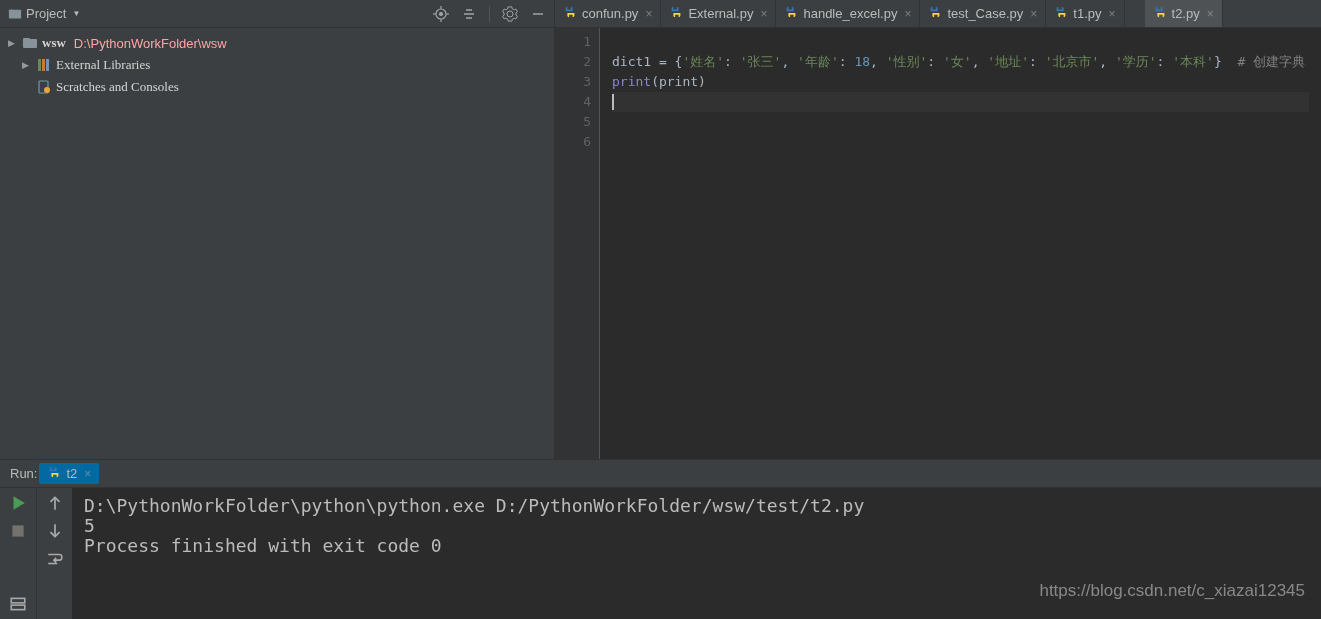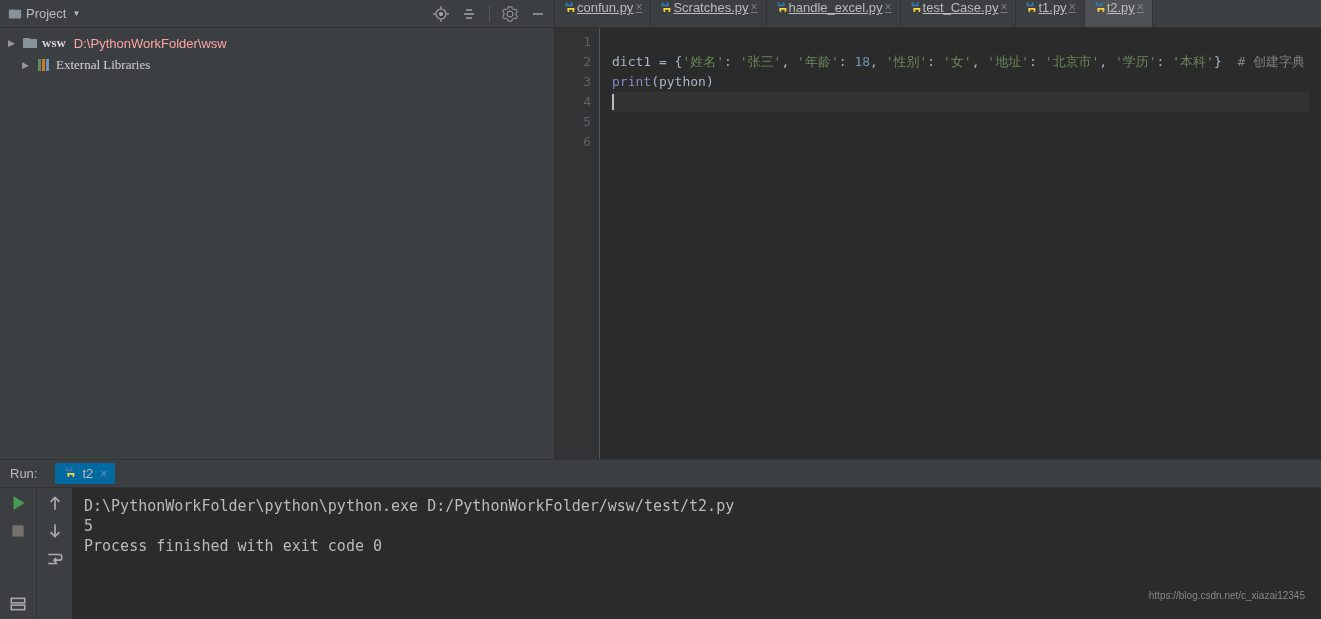--- a/index.html
+++ b/index.html
@@ -116,29 +116,30 @@
     }
     .tabs-bar {
       display: flex;
       height: 28px;
       background: #3c3f41;
       border-bottom: 1px solid #323232;
       overflow: hidden;
     }
     .tab {
       display: flex;
-      align-items: flex-start;
+      align-items: center;
       padding: 0 8px;
+      gap: 5px;
       border-right: 1px solid #323232;
       cursor: pointer;
       white-space: nowrap;
-      text-decoration: underline;
     }
     .tab.active {
       background: #4e5254;
+      margin-left: 20px;
     }
     .tab-close {
       opacity: 0.5;
       font-size: 12px;
       margin-left: 2px;
     }
     .editor-body {
       flex: 1;
       display: flex;
       background: #2b2b2b;
@@ -200,21 +201,21 @@
       display: flex;
       flex-direction: column;
       background: #2b2b2b;
     }
     .run-header {
       display: flex;
       align-items: center;
       height: 28px;
       background: #3c3f41;
       padding: 0 10px;
-      gap: 18px;
+      gap: 2px;
       border-bottom: 1px solid #323232;
     }
     .run-tab {
       display: flex;
       align-items: center;
       gap: 5px;
       background: #0369a1;
       padding: 2px 8px;
       border-radius: 2px;
     }
@@ -246,30 +247,30 @@
       height: 18px;
       cursor: pointer;
       display: flex;
       align-items: center;
       justify-content: center;
     }
     .console-output {
       flex: 1;
       padding: 8px 12px;
       font-family: "Consolas", monospace;
-      font-size: 15px;
+      font-size: 18px;
       line-height: 20px;
       color: #bbbbbb;
     }
     .watermark {
       position: absolute;
       bottom: 18px;
       right: 16px;
       color: #888;
-      font-size: 10px;
+      font-size: 17px;
     }
     .py-icon svg { width: 14px; height: 14px; }
   </style>
 </head>
 <body>
 
 <div class="main-container">
   <div class="top-section">
 
     <div class="project-panel">
@@ -331,39 +332,49 @@
           <span class="tree-arrow">▶</span>
           <span class="tree-icon">
             <svg viewBox="0 0 16 16">
                 <rect x="2" y="2" width="3" height="12" fill="#6a8759"></rect>
                 <rect x="6" y="2" width="3" height="12" fill="#cc7832"></rect>
                 <rect x="10" y="2" width="3" height="12" fill="#6897bb"></rect>
               </svg>
           </span>
           <span class="tree-label">External Libraries</span>
         </div>
+        <div class="tree-item" style="padding-left:22px">
+          <span class="tree-arrow"></span>
+          <span class="tree-icon">
+            <svg viewBox="0 0 16 16">
+                <rect x="3" y="2" width="9" height="12" rx="1" fill="none" stroke="#6897bb" stroke-width="1.2"></rect>
+                <circle cx="11" cy="11" r="3" fill="#f0a732"></circle>
+              </svg>
+          </span>
+          <span class="tree-label">Scratches and Consoles</span>
+        </div>
       </div>
     </div>
 
     <div class="editor-panel">
       <div class="tabs-bar">
         <div class="tab">
           <span class="py-icon"><svg viewBox="0 0 16 16">
                 <path d="M5 2h4v3H5v2h6V4c0-1-1-2-2-2H5C4 2 3 3 3 4v3h2V2z" fill="#3776ab"></path>
                 <path d="M11 14H7v-3h4V9H5v3c0 1 1 2 2 2h4c1 0 2-1 2-2V9h-2v5z" fill="#ffd43b"></path>
               </svg></span>
           <span>confun.py</span>
           <span class="tab-close">×</span>
         </div>
         <div class="tab">
           <span class="py-icon"><svg viewBox="0 0 16 16">
                 <path d="M5 2h4v3H5v2h6V4c0-1-1-2-2-2H5C4 2 3 3 3 4v3h2V2z" fill="#3776ab"></path>
                 <path d="M11 14H7v-3h4V9H5v3c0 1 1 2 2 2h4c1 0 2-1 2-2V9h-2v5z" fill="#ffd43b"></path>
               </svg></span>
-          <span>Scratches.py</span>
+          <span>External.py</span>
           <span class="tab-close">×</span>
         </div>
         <div class="tab">
           <span class="py-icon"><svg viewBox="0 0 16 16">
                 <path d="M5 2h4v3H5v2h6V4c0-1-1-2-2-2H5C4 2 3 3 3 4v3h2V2z" fill="#3776ab"></path>
                 <path d="M11 14H7v-3h4V9H5v3c0 1 1 2 2 2h4c1 0 2-1 2-2V9h-2v5z" fill="#ffd43b"></path>
               </svg></span>
           <span>handle_excel.py</span>
           <span class="tab-close">×</span>
         </div>
@@ -398,21 +409,21 @@
           <div>2</div>
           <div>3</div>
           <div>4</div>
           <div>5</div>
           <div>6</div>
         </div>
         <div class="code-area">
           <div class="bulb-icon"></div>
           <div class="code-line"></div>
           <div class="code-line"><span class="kw-var">dict1 = {</span><span class="kw-str">'姓名'</span><span class="kw-var">: </span><span class="kw-str">'张三'</span><span class="kw-var">, </span><span class="kw-str">'年龄'</span><span class="kw-var">: </span><span class="kw-num">18</span><span class="kw-var">, </span><span class="kw-str">'性别'</span><span class="kw-var">: </span><span class="kw-str">'女'</span><span class="kw-var">, </span><span class="kw-str">'地址'</span><span class="kw-var">: </span><span class="kw-str">'北京市'</span><span class="kw-var">, </span><span class="kw-str">'学历'</span><span class="kw-var">: </span><span class="kw-str">'本科'</span><span class="kw-var">}  </span><span class="kw-comment"># 创建字典</span></div>
-          <div class="code-line"><span class="kw-builtin">print</span><span class="kw-var">(python)</span></div>
+          <div class="code-line"><span class="kw-builtin">print</span><span class="kw-var">(print)</span></div>
           <div class="code-line current-line cursor-line"></div>
           <div class="code-line"></div>
         </div>
       </div>
     </div>
   </div>
 
   <div class="bottom-section">
     <div class="run-header">
       <span>Run:</span>

